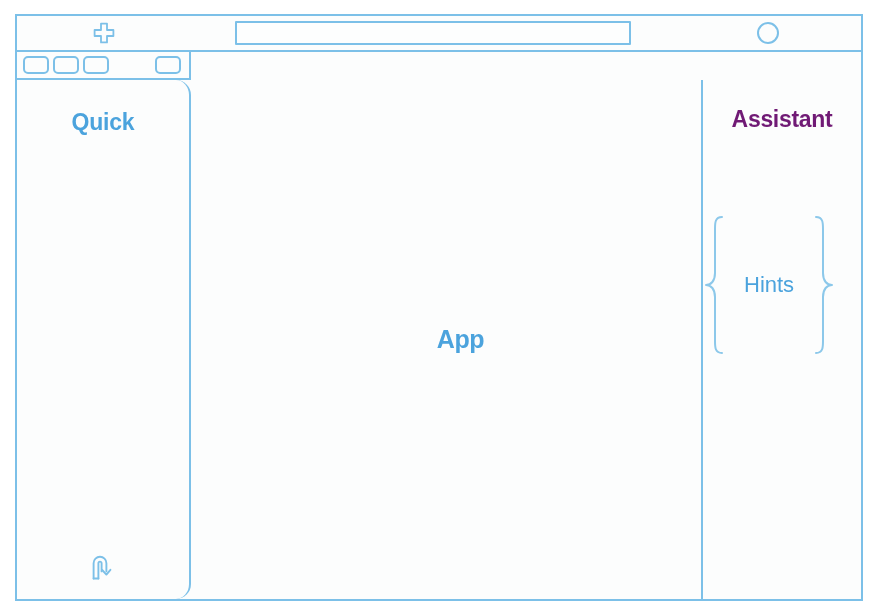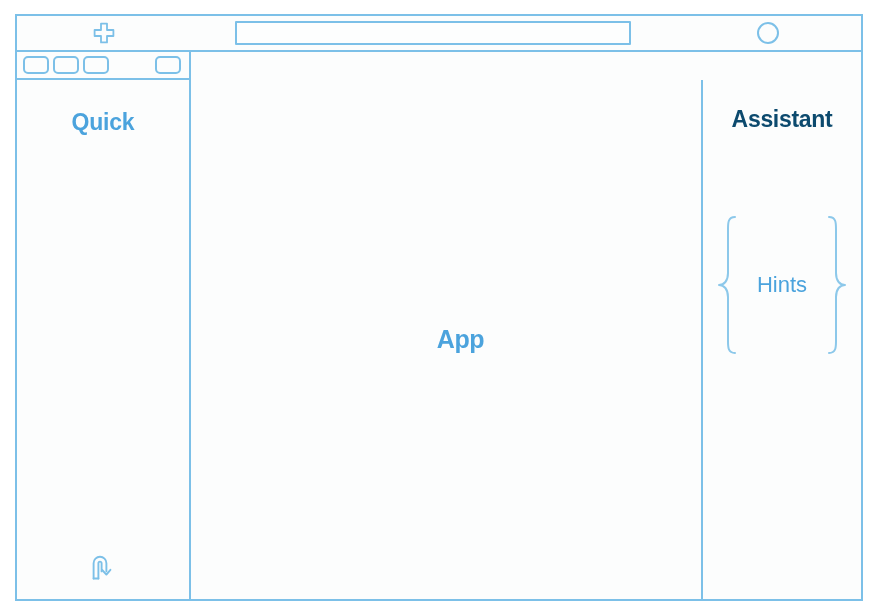--- a/index.html
+++ b/index.html
@@ -136,20 +136,21 @@
     display: flex;
   }
   .col-sidebar {
     width: 174px;
     box-sizing: border-box;
     border-right: 2px solid #7cc0e8;
     position: relative;
     display: flex;
     flex-direction: column;
     align-items: center;
+    border-radius: 15px;
   }
   .col-app {
     flex: 1;
     box-sizing: border-box;
     border-right: 2px solid #7cc0e8;
     display: flex;
     align-items: center;
     justify-content: center;
     position: relative;
   }
@@ -192,32 +193,32 @@
     color: #4ba3dd;
     letter-spacing: -0.3px;
     margin-left: 29px;
   }
 
   
   .assistant-title {
     margin-top: 26px;
     font-size: 23px;
     font-weight: bold;
-    color: #0c4a6e;
+    color: #701a75;
     text-align: center;
     letter-spacing: -0.3px;
   }
   .hints-block {
     position: absolute;
     left: 0;
     right: 0;
     top: 130px;
     display: flex;
     align-items: center;
-    justify-content: center;
+    justify-content: flex-start;
     height: 150px;
     gap: 8px;
   }
   .brace {
     color: #8cc8ea;
     font-size: 26px;
     line-height: 1;
     display: block;
   }
   .brace svg { display: block; }

